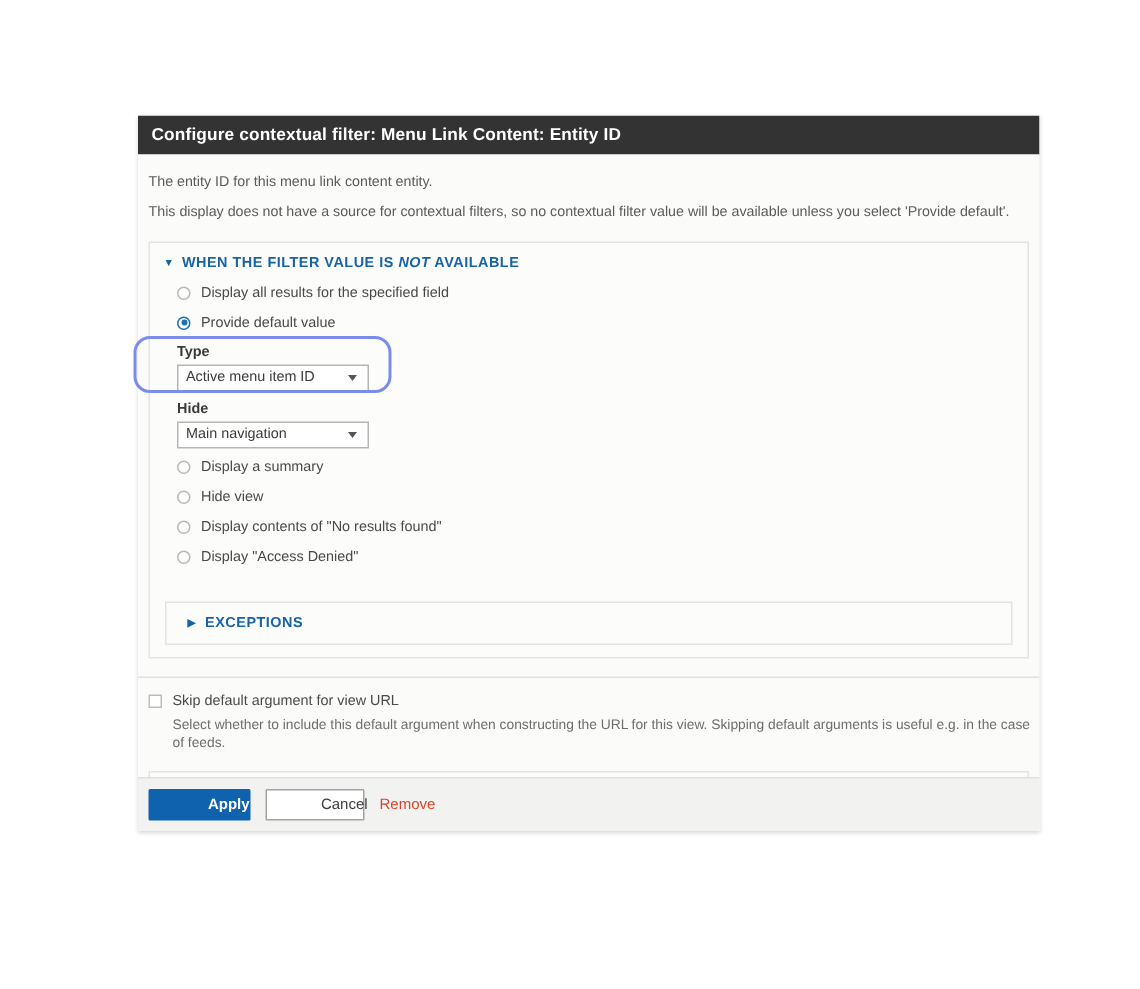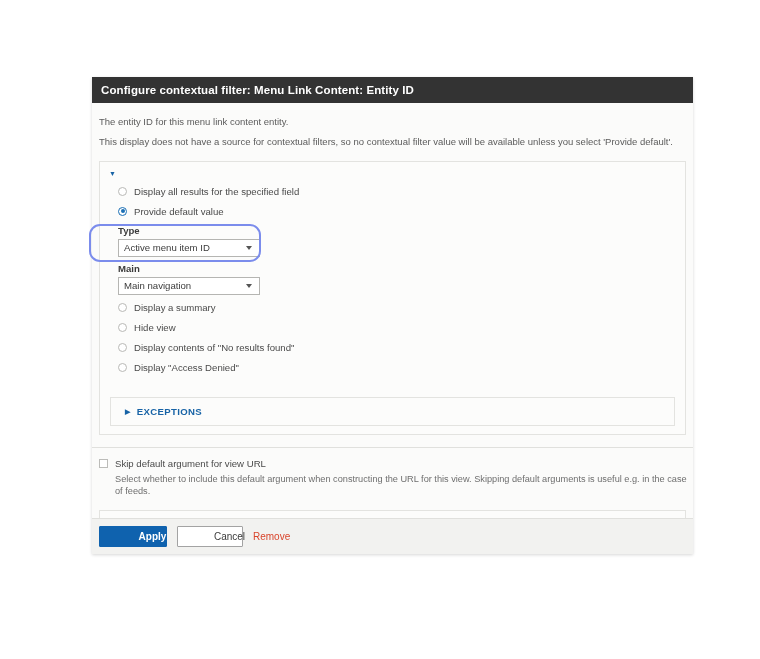--- a/index.html
+++ b/index.html
@@ -136,21 +136,21 @@
   .form-item { margin: 0 0 6px 8px; }
   .form-label {
     font-size: 9.6px;
     font-weight: bold;
     color: #3b3b3b;
     display: block;
     margin-bottom: 3px;
   }
   .select {
     position: relative;
-    width: 142px;
+    width: 128px;
     height: 18px;
     border: 1px solid #b5b5b2;
     background: #ffffff;
     box-sizing: border-box;
     display: flex;
     align-items: center;
     padding-left: 5px;
     cursor: pointer;
   }
   .select-value {
@@ -312,20 +312,21 @@
     <div class="modal-body">
 
       <div class="desc-block">
         <div class="desc-line">The entity ID for this menu link content entity.</div>
         <div class="desc-line">This display does not have a source for contextual filters, so no contextual filter value will be available unless you select 'Provide default'.</div>
       </div>
 
       <div class="fieldset">
         <div class="fieldset-legend">
           <span class="legend-caret">▼</span>
+          <span class="legend-text"><span>WHEN THE FILTER VALUE IS </span><span class="it">NOT</span><span> AVAILABLE</span></span>
         </div>
 
         <div class="fieldset-content">
 
           <div class="radio-row">
             <span class="radio"></span>
             <span class="radio-label">Display all results for the specified field</span>
           </div>
 
           <div class="radio-row">
@@ -335,21 +336,21 @@
 
           <div class="form-item">
             <span class="form-label">Type</span>
             <div class="select">
               <span class="select-value">Active menu item ID</span>
               <span class="select-arrow"></span>
             </div>
           </div>
 
           <div class="form-item">
-            <span class="form-label">Main</span>
+            <span class="form-label">Hide</span>
             <div class="select">
               <span class="select-value">Main navigation</span>
               <span class="select-arrow"></span>
             </div>
           </div>
 
           <div class="radio-row">
             <span class="radio"></span>
             <span class="radio-label">Display a summary</span>
           </div>

